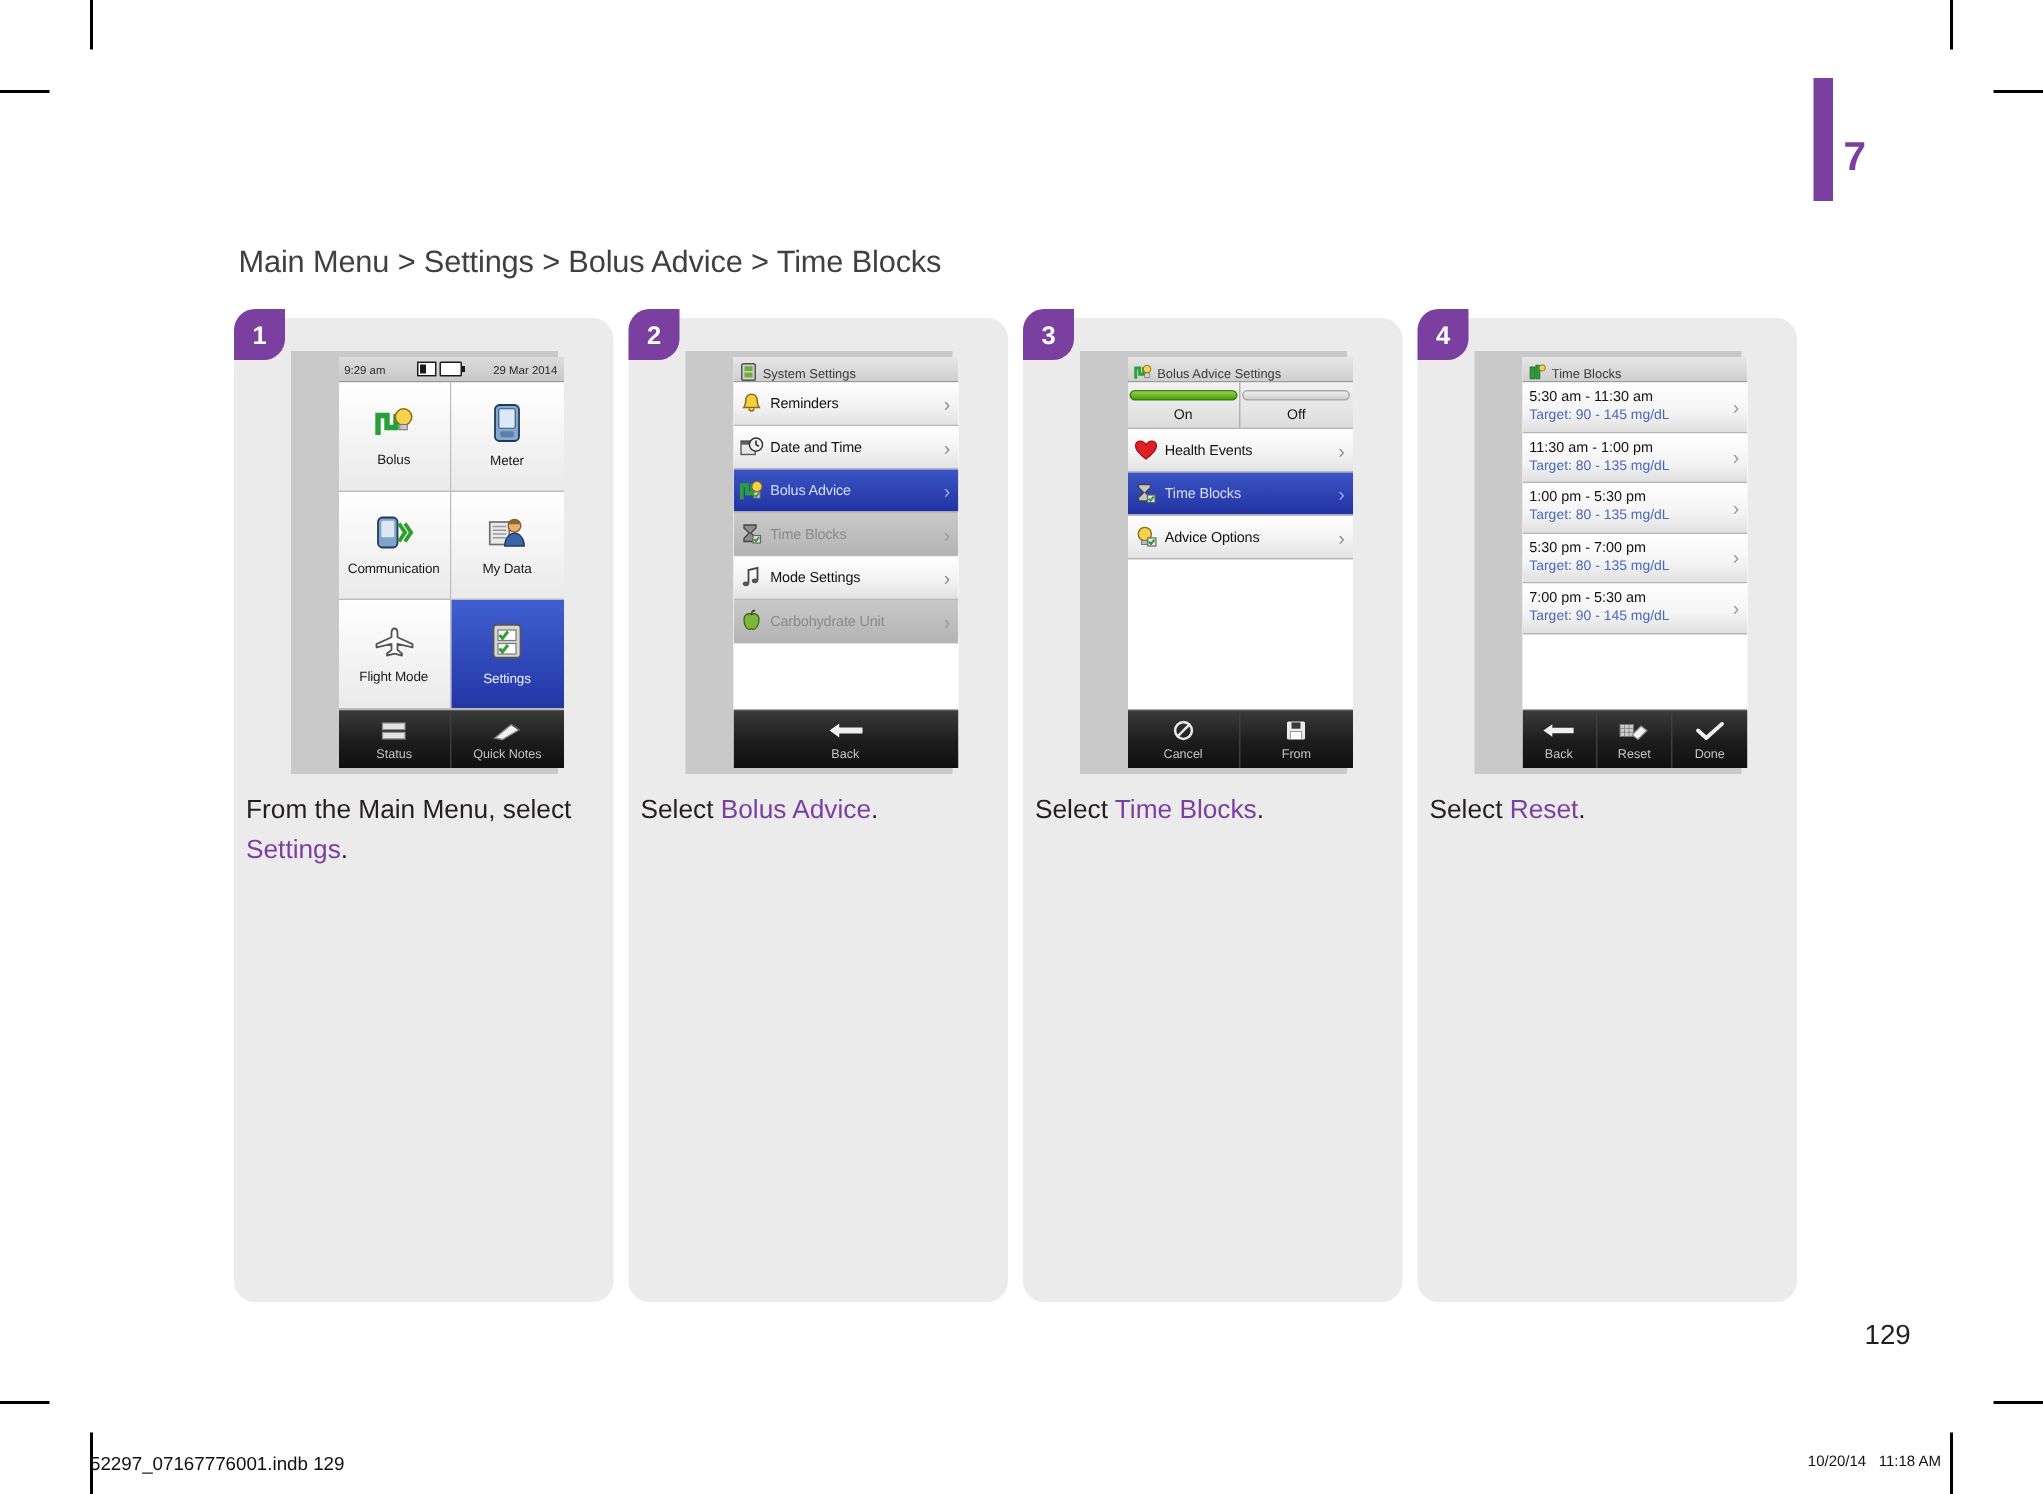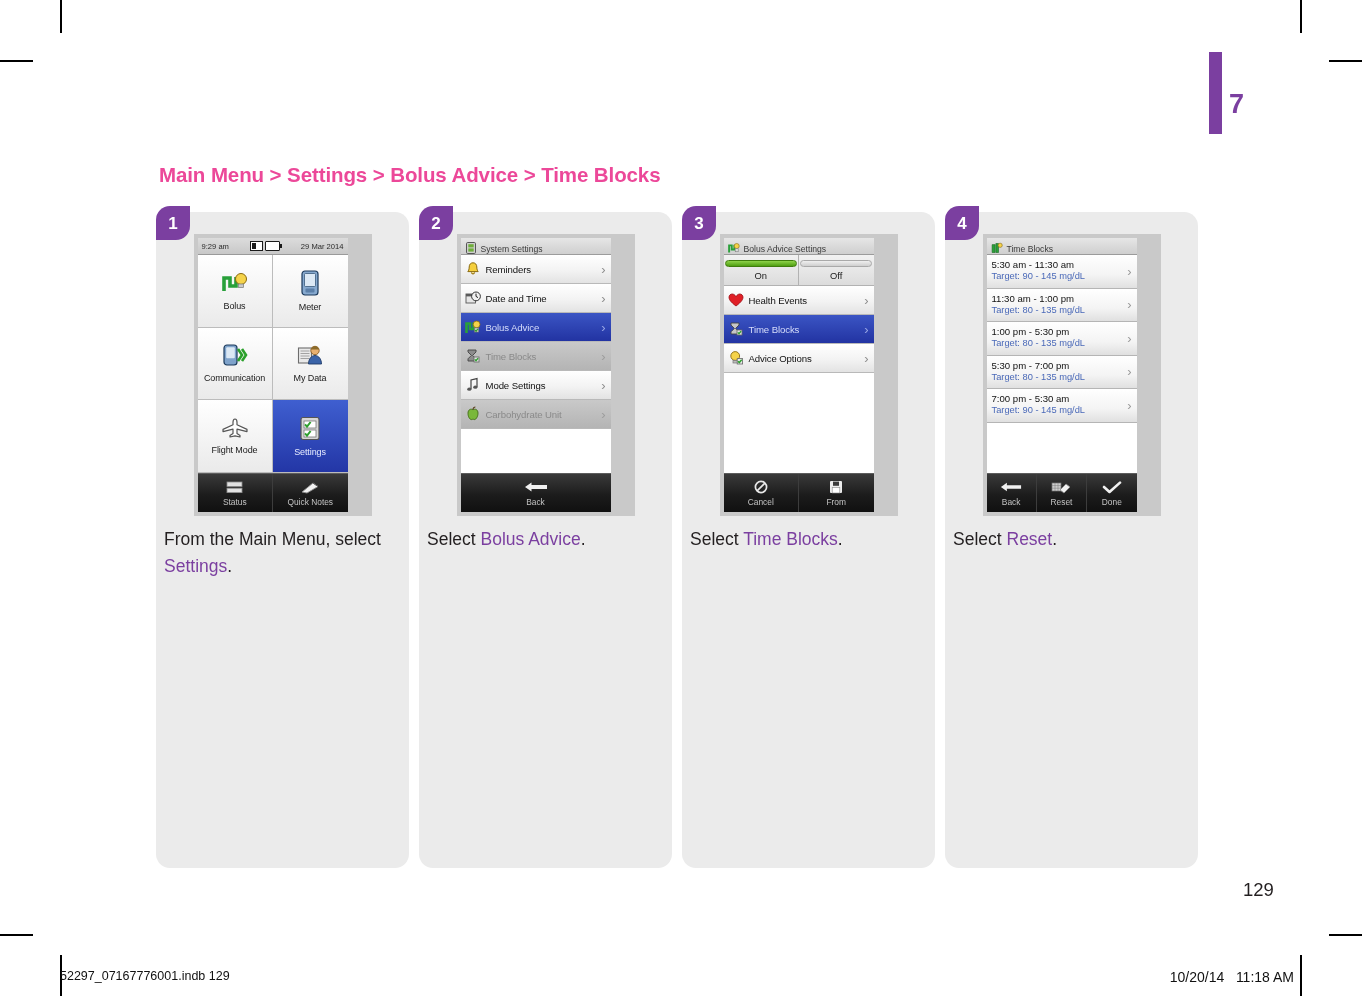--- a/index.html
+++ b/index.html
@@ -23,21 +23,21 @@
   }
   .chapter-num {
     position: absolute; left: 1229px; top: 89px;
     font-size: 27px; font-weight: bold; color: #7b3fa0;
     letter-spacing: -0.5px;
   }
 
   
   .breadcrumb {
     position: absolute; left: 159px; top: 163px;
-    font-size: 20.5px; font-weight: bold; color: #ec4899;
+    font-size: 20.5px; font-weight: normal; color: #404040;
     letter-spacing: -0.1px; white-space: nowrap;
   }
 
   
   .panels { position: absolute; left: 156px; top: 212px; display: flex; gap: 10px; }
   .panel {
     position: relative;
     width: 253px; height: 656px;
     background: #ebebeb;
     border-radius: 14px;
@@ -63,21 +63,21 @@
     transform: translateX(-50%);
     width: 178px; height: 282px;
     background: #c9c9c9;
     padding: 4px 4px 0 4px;
   }
   .scr {
     width: 150px; height: 274px;
     background: #ffffff;
     position: relative; overflow: hidden;
     display: flex; flex-direction: column;
-    font-size: 9.2px; color: #111;
+    font-size: 9.2px; color: #111; margin-left: 28px;
   }
 
   
   .statusbar {
     height: 17px; flex: 0 0 17px;
     background: linear-gradient(#dcdcdc,#c8c8c8);
     border-bottom: 1px solid #9a9a9a;
     display: flex; align-items: center; justify-content: space-between;
     padding: 0 4px; font-size: 7.6px; color: #2a2a2a;
   }
@@ -188,21 +188,21 @@
   }
 
   
   .footer-line { position: absolute; background: #000; }
   .footer-left {
     position: absolute; left: 60px; top: 969px;
     font-size: 12.5px; color: #111;
   }
   .footer-right {
     position: absolute; right: 68px; top: 969px;
-    font-size: 14px; color: #111; text-align: right; white-space: nowrap;
+    font-size: 10px; color: #111; text-align: right; white-space: nowrap;
   }
   .fl-v { width: 1.6px; height: 36px; }
 </style>
 </head>
 <body>
 
 <div class="page">
 
   <div class="cropmark cm-v" style="left:60px; top:0;"></div>
   <div class="cropmark cm-h" style="left:0; top:60px;"></div>

